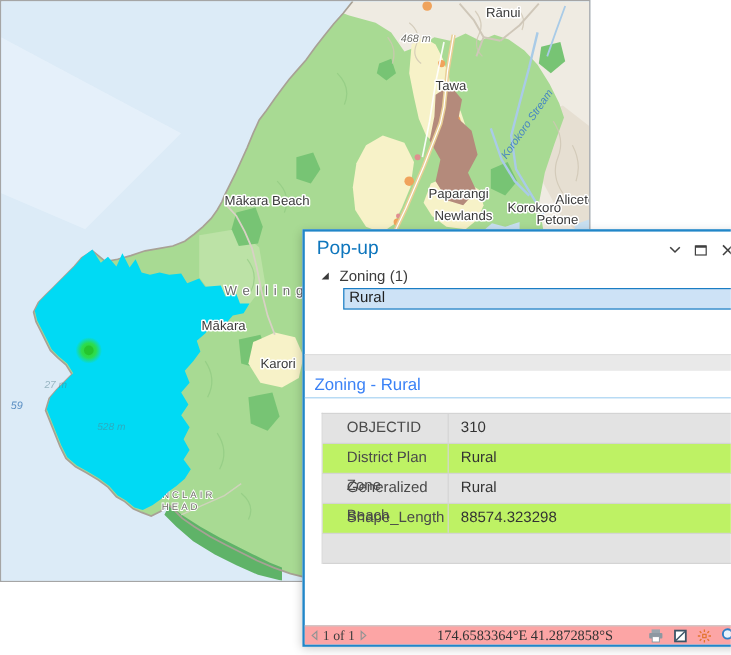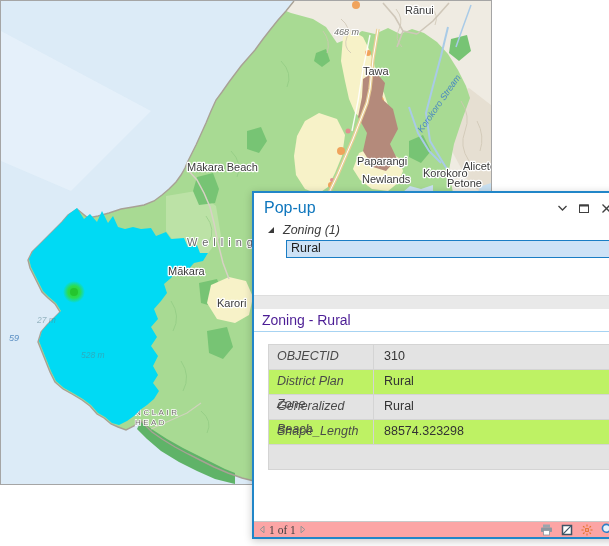--- a/index.html
+++ b/index.html
@@ -14,29 +14,29 @@
   .mlabel-sea{fill:#5b8fc3;font-size:9px;font-style:italic;}
   .mlabel-wide{fill:#6a6a6a;font-size:11px;letter-spacing:5px;paint-order:stroke;stroke:#ffffff;stroke-width:2px;}
   .mlabel-stream{fill:#4786c2;font-size:9px;font-style:italic;}
   .mlabel-faint{fill:#54808e;font-size:8.5px;font-style:italic;opacity:.5;}
 
   
   .popup{position:absolute;left:234px;top:191px;width:371px;height:348px;background:#ffffff;border:2px solid #2186c8;box-sizing:border-box;box-shadow:0 2px 8px rgba(0,0,0,.22);margin-left:18px;}
   .pp-title{position:absolute;left:10px;top:6px;font-size:16px;color:#0e76bd;}
   .pp-winbtns{position:absolute;right:9px;top:9px;display:flex;gap:10px;align-items:center;}
   .pp-winbtn{width:12px;height:12px;display:flex;align-items:center;justify-content:center;cursor:default;}
-  .pp-tree-group{position:absolute;left:12px;top:30px;display:flex;gap:7px;align-items:center;font-size:12.5px;color:#3c3c3c;font-style:italic;}
+  .pp-tree-group{position:absolute;left:12px;top:30px;display:flex;gap:7px;align-items:center;font-size:12.5px;color:#3c3c3c;}
   .pp-selected{position:absolute;left:32px;top:47px;right:1px;height:18px;background:#cde2f6;border:1px solid #1a7dc4;font-size:12.5px;color:#1e1e1e;line-height:15px;padding-left:4px;box-sizing:border-box;}
   .pp-band{position:absolute;left:0;top:102px;width:100%;height:13px;background:#e9e9e9;border-top:1px solid #dedede;}
-  .pp-section{position:absolute;left:8px;top:119px;font-size:14px;color:#4c1d95;}
+  .pp-section{position:absolute;left:8px;top:119px;font-size:14px;color:#3b82f6;}
   .pp-rule{position:absolute;left:0;top:138px;width:100%;height:1px;background:#a7d3f2;}
   .pp-table{position:absolute;left:14px;top:151px;width:347px;border:1px solid #d4d4d4;border-bottom:none;font-size:12.5px;box-sizing:border-box;}
   .pp-row{display:flex;height:24px;border-bottom:1px solid #d4d4d4;background:#bef264;}
   .pp-row.odd{background:#e3e3e3;}
-  .pp-cell-f{width:105px;border-right:1px solid #d4d4d4;padding-left:8px;line-height:23px;color:#4a4a4a;box-sizing:border-box;font-style:italic;}
+  .pp-cell-f{width:105px;border-right:1px solid #d4d4d4;padding-left:20px;line-height:23px;color:#4a4a4a;box-sizing:border-box;}
   .pp-cell-v{flex:1;padding-left:10px;line-height:23px;color:#333333;}
   .pp-statusbar{position:absolute;left:0;bottom:0;width:100%;height:15px;border-top:1px solid #c9c9c9;background:#fca5a5;font-family:Liberation Serif, serif;}
   .pp-pager{position:absolute;left:5px;top:0;height:15px;display:flex;align-items:center;gap:4px;font-size:11.5px;color:#3d3d3d;}
   .pp-coords{position:absolute;left:50%;top:0;transform:translateX(-50%);line-height:14px;font-size:12px;color:#333333;white-space:nowrap;}
   .pp-tools{position:absolute;right:7px;top:0;height:15px;display:flex;align-items:center;gap:8px;}
   .tool{display:flex;align-items:center;justify-content:center;cursor:default;}
 </style>
 </head>
 <body>
 
@@ -225,20 +225,21 @@
             <polygon points="5,1.2 1.2,4.5 5,7.8" fill="none" stroke="#949494" stroke-width="1"></polygon>
           </svg>
       </span>
       <span>1 of 1</span>
       <span class="tool">
         <svg width="6" height="9" viewBox="0 0 6 9">
             <polygon points="1,1.2 4.8,4.5 1,7.8" fill="none" stroke="#949494" stroke-width="1"></polygon>
           </svg>
       </span>
     </div>
+    <div class="pp-coords">174.6583364°E 41.2872858°S</div>
     <div class="pp-tools">
       <span class="tool">
         <svg width="13" height="12" viewBox="0 0 13 12">
             <rect x="3" y="0.5" width="7" height="3" fill="#9aa5ad"></rect>
             <rect x="1" y="3.5" width="11" height="4.5" rx="0.8" fill="#8d98a1"></rect>
             <rect x="3.5" y="6.5" width="6" height="4.5" fill="#ffffff" stroke="#8d98a1" stroke-width="0.8"></rect>
           </svg>
       </span>
       <span class="tool">
         <svg width="12" height="12" viewBox="0 0 12 12">

